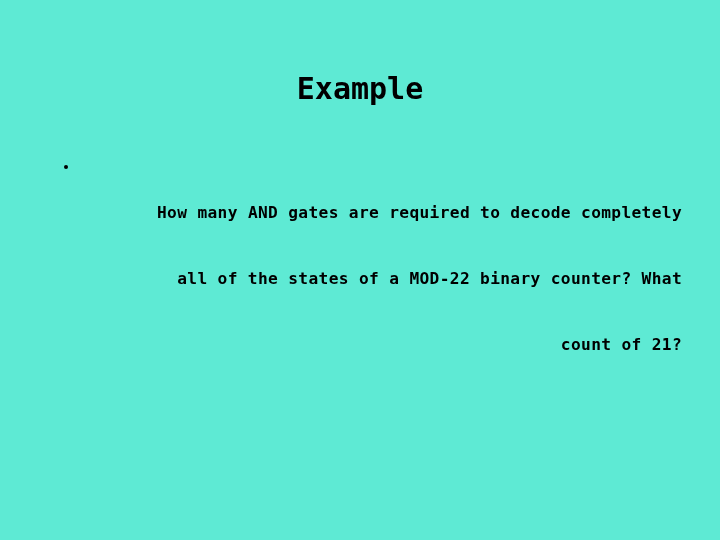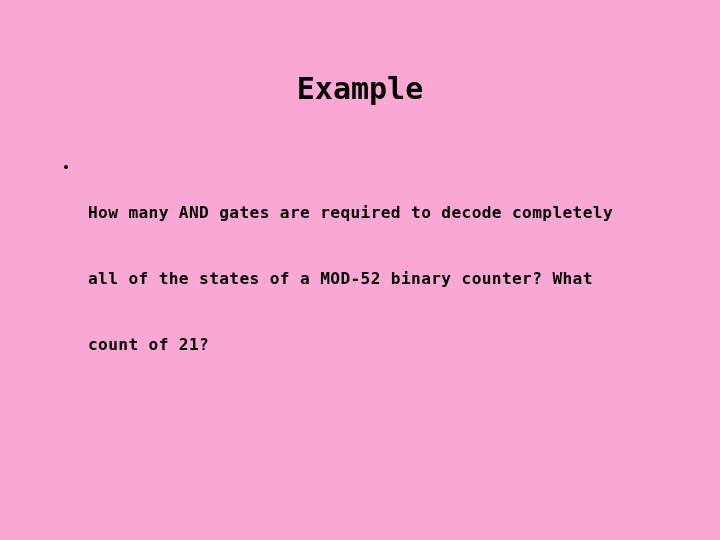--- a/index.html
+++ b/index.html
@@ -10,41 +10,42 @@
     width: 720px;
     height: 540px;
     background: #ffffff;
     font-family: "DejaVu Sans Mono", monospace;
     overflow: hidden;
   }
   .slide {
     position: relative;
     width: 720px;
     height: 540px;
-    background: #f9a8d4;
+    background: #5eead4;
   }
   .slide-title {
     position: absolute;
     left: 0;
     top: 72px;
     width: 720px;
     text-align: center;
     font-family: "DejaVu Sans Mono", monospace;
     font-weight: bold;
     font-size: 30px;
     line-height: 34px;
     color: #000000;
     letter-spacing: 0px;
     white-space: pre;
   }
   .body-block {
     position: absolute;
     left: 62px;
     top: 158px;
     width: 620px;
+    text-align: right;
   }
   .bullet-item {
     position: relative;
     display: block;
     padding-left: 26px;
   }
   .bullet-marker {
     position: absolute;
     left: 2px;
     top: 7px;
@@ -77,21 +78,21 @@
   <div class="slide-title">Example</div>
 
   <div class="body-block">
 
     <div class="bullet-item">
 
       <span class="bullet-marker"></span>
 
       <div class="bullet-lines">
         <span class="line">How many AND gates are required to decode completely</span>
-        <span class="line">all of the states of a MOD-52 binary counter? What</span>
+        <span class="line">all of the states of a MOD-22 binary counter? What</span>
         <span class="line">count of 21?</span>
       </div>
 
     </div>
 
   </div>
 
 </div>
 
 </body></html>

